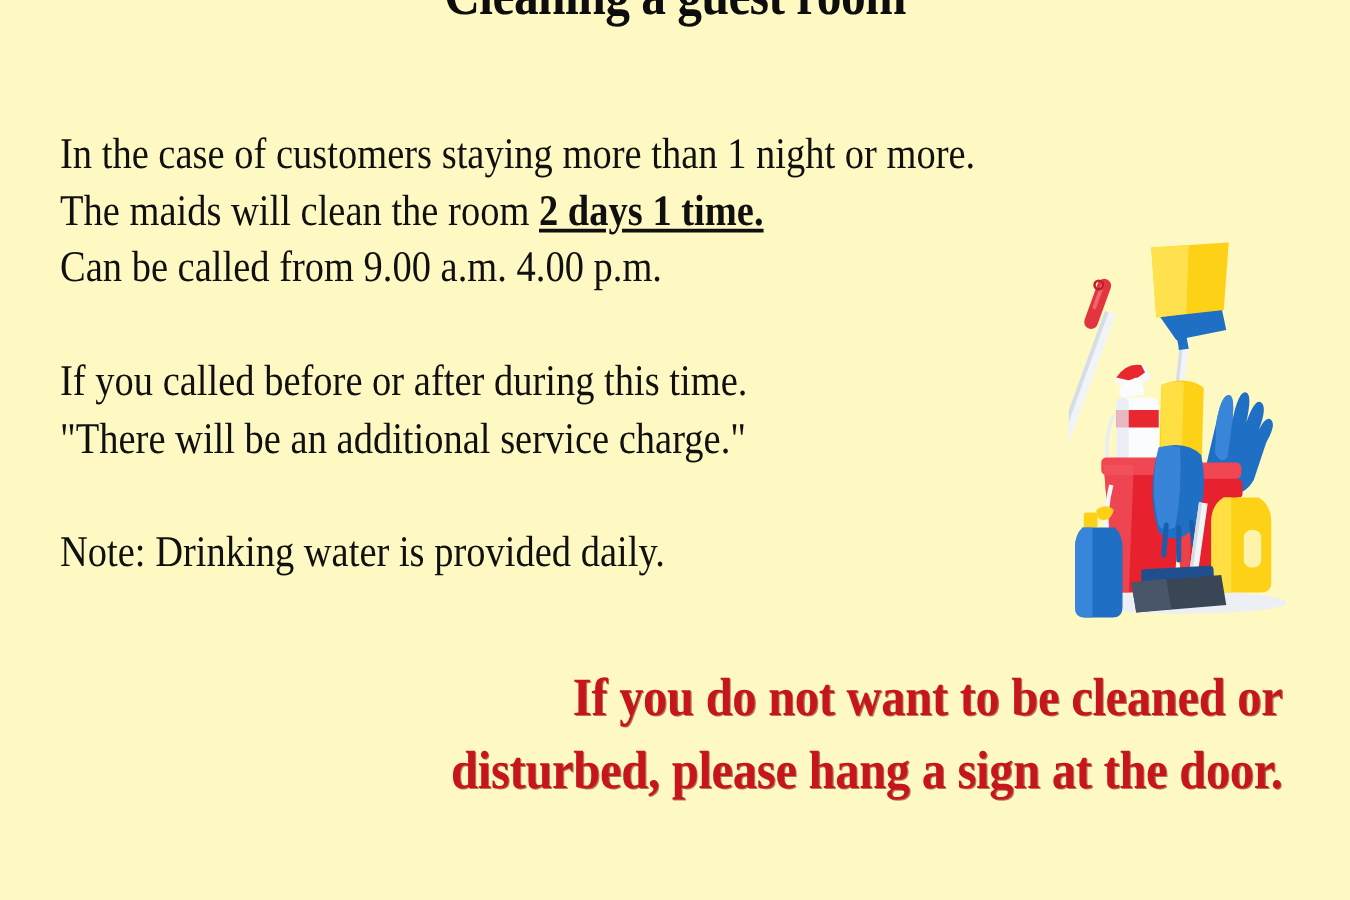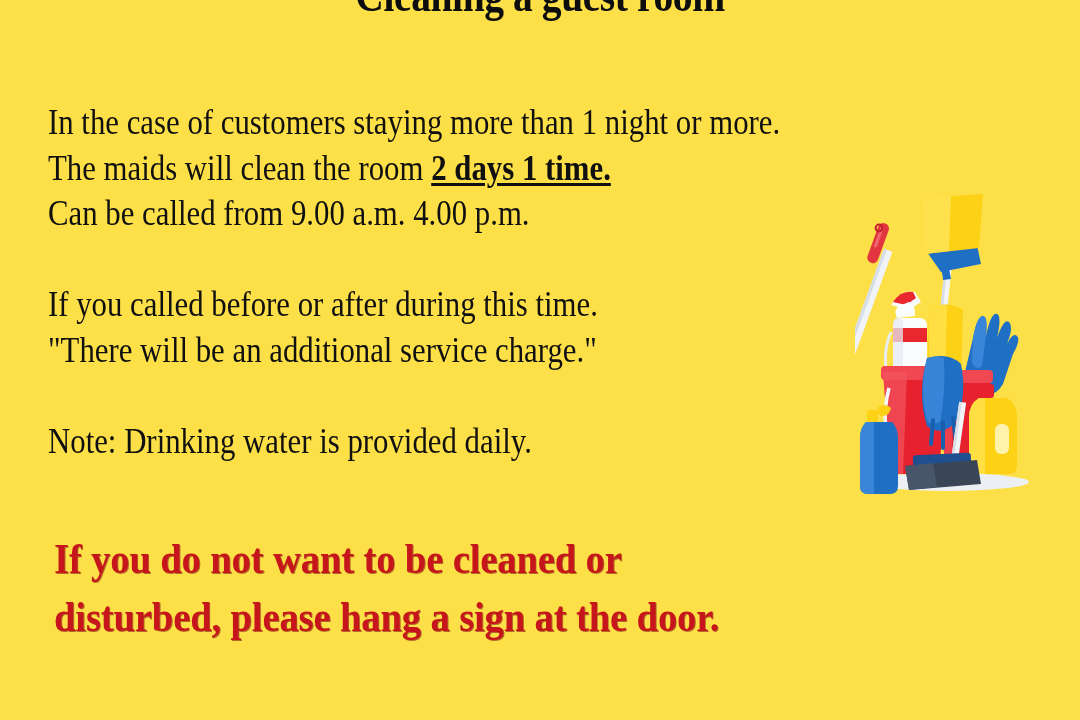--- a/index.html
+++ b/index.html
@@ -12,21 +12,21 @@
     height: 720px;
     overflow: hidden;
     font-family: "Liberation Serif", "DejaVu Serif", serif;
     color: #111111;
     position: relative;
   }
 
   #sign {
     position: absolute;
     inset: 0;
-    background: #fde047;
+    background: #fef9c3;
   }
 
   
   .title {
     position: absolute;
     top: -32px;
     left: 0;
     width: 1080px;
     text-align: center;
     font-family: "Liberation Serif", "DejaVu Serif", serif;
@@ -66,21 +66,21 @@
     text-underline-offset: 3px;
     text-decoration-thickness: 2.5px;
   }
 
   
   .redblock {
     position: absolute;
     left: 0;
     top: 530px;
     width: 1080px;
-    text-align: left;
+    text-align: right;
   }
   .red-line {
     font-family: "Liberation Serif", "DejaVu Serif", serif;
     font-weight: bold;
     font-size: 43px;
     line-height: 58px;
     color: #c6161b;
     white-space: nowrap;
     transform: scaleX(0.9);
     transform-origin: 50% 50%;

